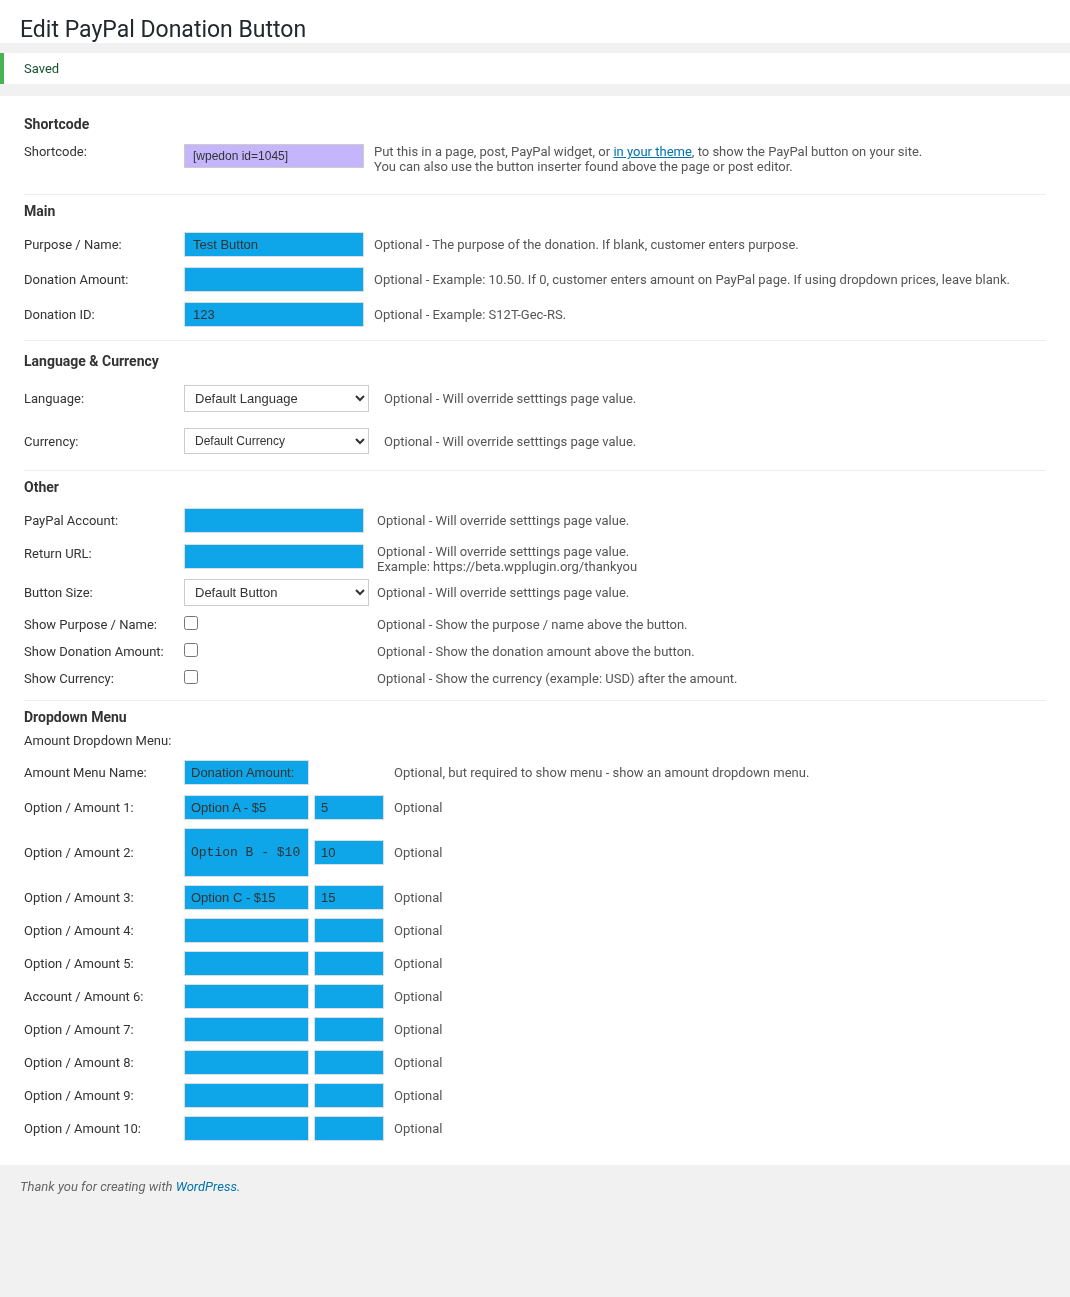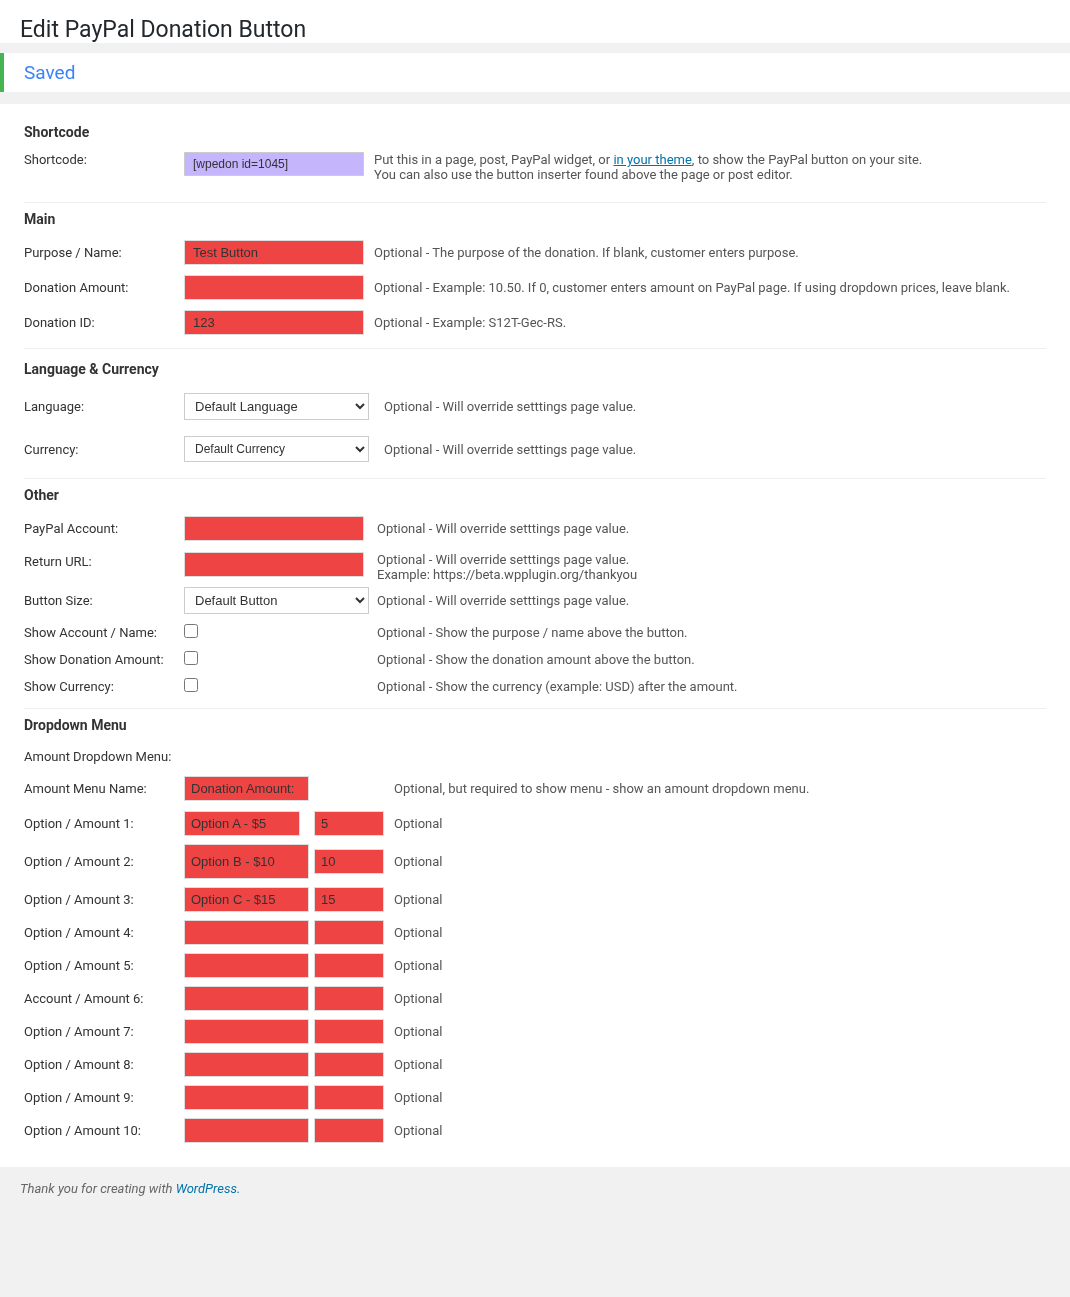--- a/index.html
+++ b/index.html
@@ -3,21 +3,21 @@
   <meta charset="utf-8">
   <style>
     * { box-sizing: border-box; margin: 0; padding: 0; }
     body { font-family: -apple-system, BlinkMacSystemFont, "Segoe UI", Roboto, sans-serif; font-size: 13px; color: #333; background: #f1f1f1; }
 
     input[type="text"] {
       border: 1px solid #ddd;
       padding: 4px 8px;
       font-size: 13px;
       color: #333;
-      background: #ef4444;
+      background: #0ea5e9;
       width: 100%;
     }
     input[type="checkbox"] {
       width: 14px;
       height: 14px;
     }
 
     select {
       border: 1px solid #ccc;
       padding: 4px 6px;
@@ -29,21 +29,21 @@
     }
   </style>
 </head>
 <body>
 
 <div>
   <div style="background:#fff; padding: 16px 20px 0 20px;">
     <h1 style="font-size:23px; font-weight:400; color:#23282d; margin-bottom:10px;">Edit PayPal Donation Button</h1>
   </div>
   <div style="background:#fff; border-left:4px solid #46b450; padding:8px 20px; display:flex; align-items:center;">
-    <span style="font-size:19px; color:#3b82f6;">Saved</span>
+    <span style="font-size:13px; color:#14532d;">Saved</span>
   </div>
 </div>
 
 <div style="background:#fff; margin:12px 0 0 0; padding:20px 24px;">
 
   <div style="margin-bottom:16px;">
     <div style="font-weight:700; font-size:14px; margin-bottom:8px;">Shortcode</div>
     <table style="width:100%; border-collapse:collapse;">
       <tbody>
           <tr>
@@ -156,21 +156,21 @@
           <select style="width:185px; border:1px solid #ccc; padding:4px 6px; font-size:13px;">
             <option>Default Button</option>
             <option>Small</option>
             <option>Medium</option>
             <option>Large</option>
           </select>
         </td>
         <td style="color:#555; font-size:13px; vertical-align:middle;">Optional - Will override setttings page value.</td>
       </tr>
       <tr>
-        <td style="width:160px; padding:5px 16px 5px 0; white-space:nowrap; vertical-align:middle;">Show Account / Name:</td>
+        <td style="width:160px; padding:5px 16px 5px 0; white-space:nowrap; vertical-align:middle;">Show Purpose / Name:</td>
         <td style="width:190px; padding:5px 8px 5px 0;">
           <input type="checkbox" style="">
         </td>
         <td style="color:#555; font-size:13px; vertical-align:middle;">Optional - Show the purpose / name above the button.</td>
       </tr>
       <tr>
         <td style="width:160px; padding:5px 16px 5px 0; white-space:nowrap; vertical-align:middle;">Show Donation Amount:</td>
         <td style="width:190px; padding:5px 8px 5px 0;">
           <input type="checkbox" style="">
         </td>
@@ -183,21 +183,21 @@
         </td>
         <td style="color:#555; font-size:13px; vertical-align:middle;">Optional - Show the currency (example: USD) after the amount.</td>
       </tr>
     </tbody>
       </table>
   </div>
 
   <hr style="border:none; border-top:1px solid #eee; margin:8px 0;">
 
   <div>
-    <div style="font-weight:700; font-size:14px; margin-bottom:16px;">Dropdown Menu</div>
+    <div style="font-weight:700; font-size:14px; margin-bottom:8px;">Dropdown Menu</div>
     <div style="font-size:13px; margin-bottom:8px;">Amount Dropdown Menu:</div>
 
     <table style="width:100%; border-collapse:collapse; margin-bottom:2px;">
       <tbody>
           <tr>
         <td style="width:160px; padding:4px 16px 4px 0; white-space:nowrap; vertical-align:middle; font-size:13px;">Amount Menu Name:</td>
         <td style="width:130px; padding:4px 4px 4px 0;">
           <input type="text" style="border: 1px solid rgb(221, 221, 221); padding: 4px 6px; font-size: 13px; width: 125px;" value="Donation Amount:">
         </td>
         <td style="width:80px;"></td>
@@ -205,35 +205,35 @@
       </tr>
     </tbody>
       </table>
 
     <div id="dropdown-options-container">
         <table style="width: 100%; border-collapse: collapse; margin-bottom: 0px;">
       <tbody>
             <tr>
         <td style="width:160px; padding:4px 16px 4px 0; white-space:nowrap; vertical-align:middle; font-size:13px;">Option / Amount 1:</td>
         <td style="width:130px; padding:4px 4px 4px 0;">
-          <input type="text" value="Option A - $5" style="border: 1px solid rgb(221, 221, 221); padding: 4px 6px; font-size: 13px; width: 116px;">
+          <input type="text" value="Option A - $5" style="border: 1px solid rgb(221, 221, 221); padding: 4px 6px; font-size: 13px; width: 125px;">
         </td>
         <td style="width:80px; padding:4px 4px 4px 0;">
           <input type="text" value="5" style="border: 1px solid rgb(221, 221, 221); padding: 4px 6px; font-size: 13px; width: 70px;">
         </td>
         <td style="color:#555; font-size:13px; vertical-align:middle;">Optional</td>
       </tr>
     </tbody>
         </table>
         <table style="width: 100%; border-collapse: collapse; margin-bottom: 0px;">
       <tbody>
             <tr>
         <td style="width:160px; padding:4px 16px 4px 0; white-space:nowrap; vertical-align:middle; font-size:13px;">Option / Amount 2:</td>
         <td style="width:130px; padding:4px 4px 4px 0;">
-          <input type="text" value="Option B - $10" style="border: 1px solid rgb(221, 221, 221); padding: 9px 6px; font-size: 13px; width: 125px;">
+          <input type="text" value="Option B - $10" style="border: 1px solid rgb(221, 221, 221); padding: 16px 6px; font-size: 13px; width: 125px; font-family: Liberation Mono, monospace;">
         </td>
         <td style="width:80px; padding:4px 4px 4px 0;">
           <input type="text" value="10" style="border: 1px solid rgb(221, 221, 221); padding: 4px 6px; font-size: 13px; width: 70px;">
         </td>
         <td style="color:#555; font-size:13px; vertical-align:middle;">Optional</td>
       </tr>
     </tbody>
         </table>
         <table style="width: 100%; border-collapse: collapse; margin-bottom: 0px;">
       <tbody>

